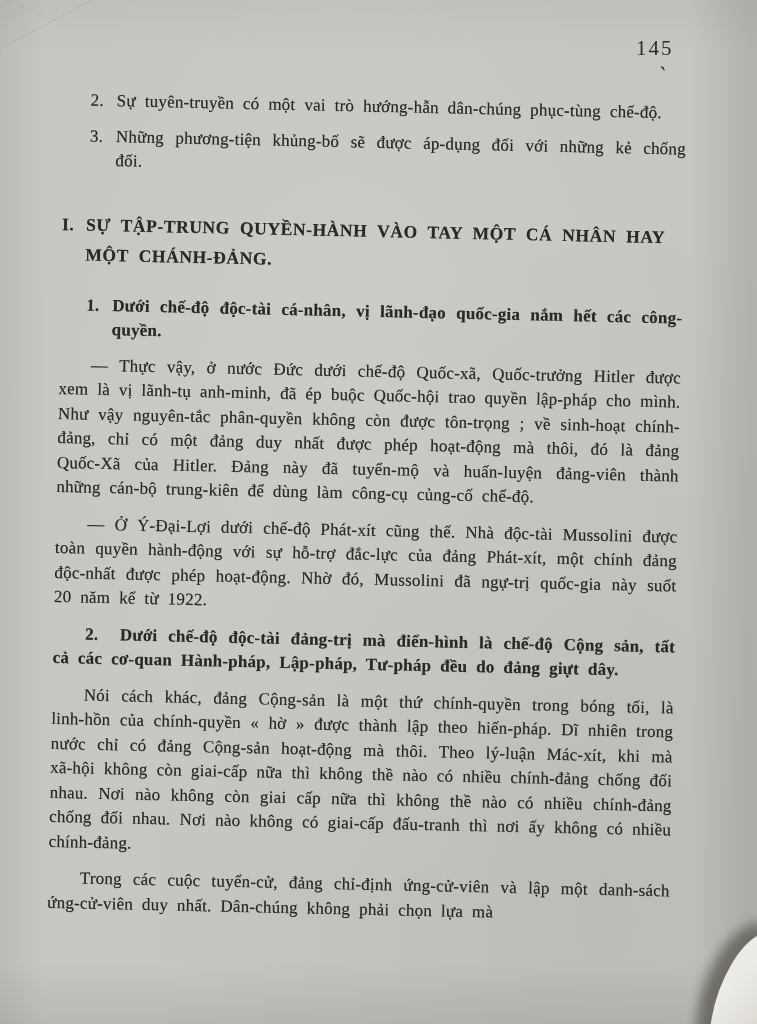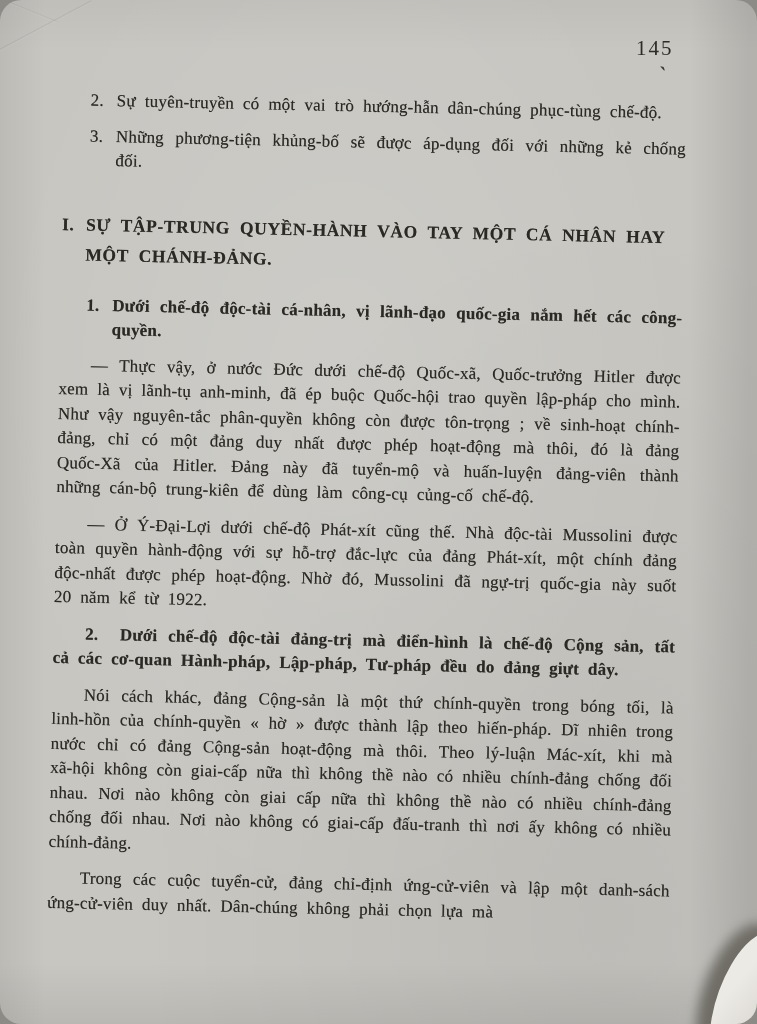--- a/index.html
+++ b/index.html
@@ -13,21 +13,20 @@
     height: 1024px;
     overflow: hidden;
     background:
       radial-gradient(ellipse at 45% 38%, rgba(255,255,255,0.10), rgba(255,255,255,0) 60%),
       radial-gradient(ellipse at 80% 90%, rgba(0,0,0,0.05), rgba(0,0,0,0) 55%),
       linear-gradient(to right, rgba(0,0,0,0.06) 0%, rgba(0,0,0,0) 6%, rgba(0,0,0,0) 91%, rgba(0,0,0,0.10) 99%),
       linear-gradient(to bottom, rgba(0,0,0,0.04) 0%, rgba(0,0,0,0) 5%, rgba(0,0,0,0) 94%, rgba(0,0,0,0.07) 100%),
       #c7c6c1;
     font-family: "Liberation Serif", "DejaVu Serif", serif;
     color: #2b2923;
-    border-radius: 21px;
   }
   
   .crease-a, .crease-b {
     position: absolute;
     background: linear-gradient(to bottom, rgba(0,0,0,0.09), rgba(255,255,255,0.12));
     height: 2px;
     pointer-events: none;
   }
   .crease-a { width: 110px; left: -12px; top: 26px; transform: rotate(-28deg); }
   .crease-b { width: 70px;  left: -10px; top: 8px;  transform: rotate(22deg); opacity: .7; }

